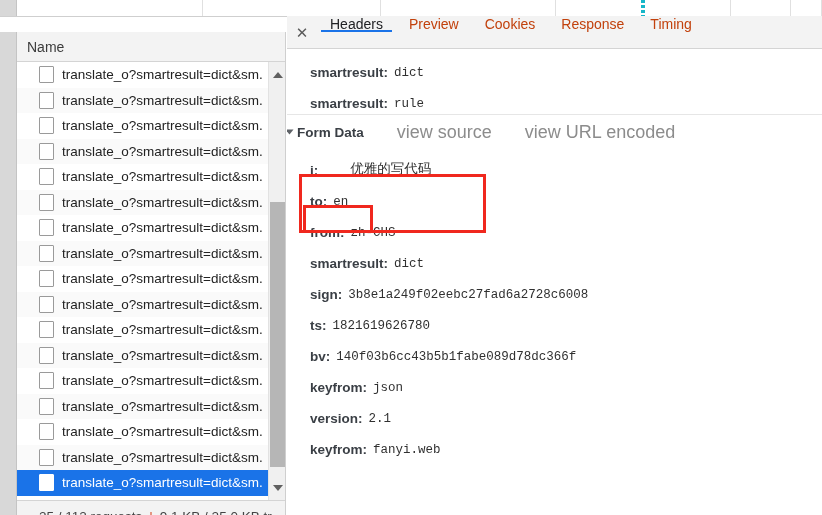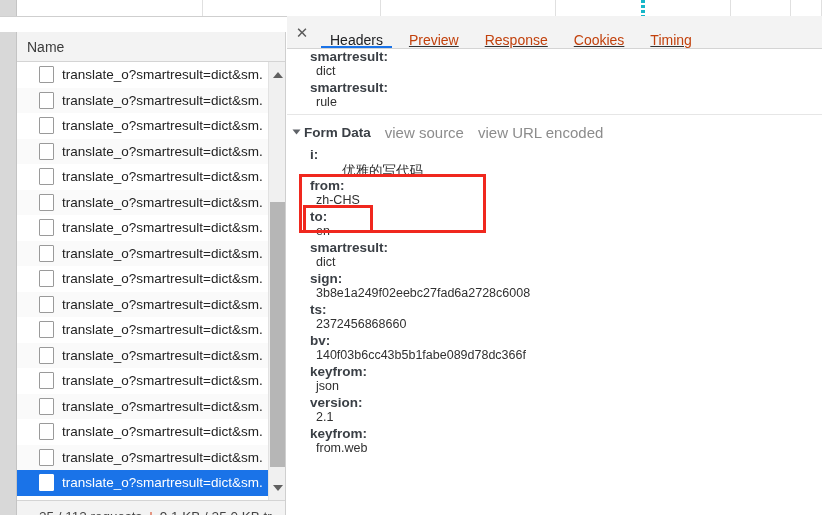--- a/index.html
+++ b/index.html
@@ -113,47 +113,46 @@
   .tab.active{color:#202124;}
   .tab.active::after{
     content:"";position:absolute;left:4px;right:4px;bottom:0;height:2px;background:#1a73e8;
   }
 
   .kv-area{
     position:absolute;left:0;top:33px;width:535px;height:466px;
     overflow:hidden;
   }
   .kv-row{
-    padding:0 12px 0 23px;height:31px;display:flex;align-items:flex-start;
+    padding:0 12px 0 23px;height:31px;display:flex;align-items:flex-end;
     white-space:nowrap;
-    flex-direction:column;
   }
   .kv-key{
     font-weight:bold;color:#3a3f45;font-size:13.5px;
   }
   .kv-val{
-    font-family:Liberation Sans, sans-serif;
+    font-family:Liberation Mono, monospace;
     font-size:12.5px;color:#303030;margin-left:6px;
   }
   .kv-val.cjk{font-family:"DejaVu Sans","Liberation Sans",sans-serif;font-size:13.5px;margin-left:32px;}
 
   .section-div{
     height:1px;background:#e6e6e6;margin:3px 0 2px 0;
   }
   .section-row{
-    height:30px;display:flex;align-items:center;padding-left:7px;
+    height:30px;display:flex;align-items:center;
   }
   .caret{
     width:0;height:0;border-left:5px solid #5f6368;
     border-top:4px solid transparent;border-bottom:4px solid transparent;
     margin-right:5px;transform:rotate(90deg);
   }
   .section-title{font-weight:bold;font-size:13.5px;color:#3a3f45;}
   .section-link{
-    color:#8c8c8c;font-size:15px;margin-left:14px;
+    color:#8c8c8c;font-size:18px;margin-left:33px;
   }
 
   
   .ann{position:absolute;border:3px solid #f0281e;box-sizing:border-box;pointer-events:none;}
   #ann-outer{left:299px;top:174px;width:187px;height:59px;}
   #ann-inner{left:303px;top:205px;width:70px;height:28px;}
 </style>
 </head>
 <body>
 
@@ -263,25 +262,25 @@
         <span class="status-sep">|</span>
         <span>9.1 KB / 25.0 KB tr...</span>
       </div>
     </div>
   </div>
 
   <div class="right-panel">
 
     <div class="tabbar">
       <div class="close-x">✕</div>
-      <div id="tabs-host" style="display:flex;align-items:flex-end;text-decoration:underline;">
+      <div id="tabs-host" style="display:flex;align-items:flex-start;">
           <div class="tab active">Headers</div>
           <div class="tab">Preview</div>
+          <div class="tab">Cookies</div>
           <div class="tab">Response</div>
-          <div class="tab">Cookies</div>
           <div class="tab">Timing</div>
         </div>
     </div>
 
     <div class="kv-area" id="kv-area">
         <div class="kv-row">
           <span class="kv-key">smartresult:</span>
           <span class="kv-val">dict</span>
         </div>
         <div class="kv-row">
@@ -293,54 +292,54 @@
           <span class="caret"></span>
           <span class="section-title">Form Data</span>
           <span class="section-link">view source</span>
           <span class="section-link">view URL encoded</span>
         </div>
         <div class="kv-row">
           <span class="kv-key">i:</span>
           <span class="kv-val cjk">优雅的写代码</span>
         </div>
         <div class="kv-row">
+          <span class="kv-key">to:</span>
+          <span class="kv-val">en</span>
+        </div>
+        <div class="kv-row">
           <span class="kv-key">from:</span>
           <span class="kv-val">zh-CHS</span>
         </div>
         <div class="kv-row">
-          <span class="kv-key">to:</span>
-          <span class="kv-val">en</span>
-        </div>
-        <div class="kv-row">
           <span class="kv-key">smartresult:</span>
           <span class="kv-val">dict</span>
         </div>
         <div class="kv-row">
           <span class="kv-key">sign:</span>
           <span class="kv-val">3b8e1a249f02eebc27fad6a2728c6008</span>
         </div>
         <div class="kv-row">
           <span class="kv-key">ts:</span>
-          <span class="kv-val">2372456868660</span>
+          <span class="kv-val">1821619626780</span>
         </div>
         <div class="kv-row">
           <span class="kv-key">bv:</span>
           <span class="kv-val">140f03b6cc43b5b1fabe089d78dc366f</span>
         </div>
         <div class="kv-row">
           <span class="kv-key">keyfrom:</span>
           <span class="kv-val">json</span>
         </div>
         <div class="kv-row">
           <span class="kv-key">version:</span>
           <span class="kv-val">2.1</span>
         </div>
         <div class="kv-row">
           <span class="kv-key">keyfrom:</span>
-          <span class="kv-val">from.web</span>
+          <span class="kv-val">fanyi.web</span>
         </div>
       </div>
   </div>
 
   <div class="ann" id="ann-outer"></div>
   <div class="ann" id="ann-inner"></div>
 
 </div>
 
 </body></html>

